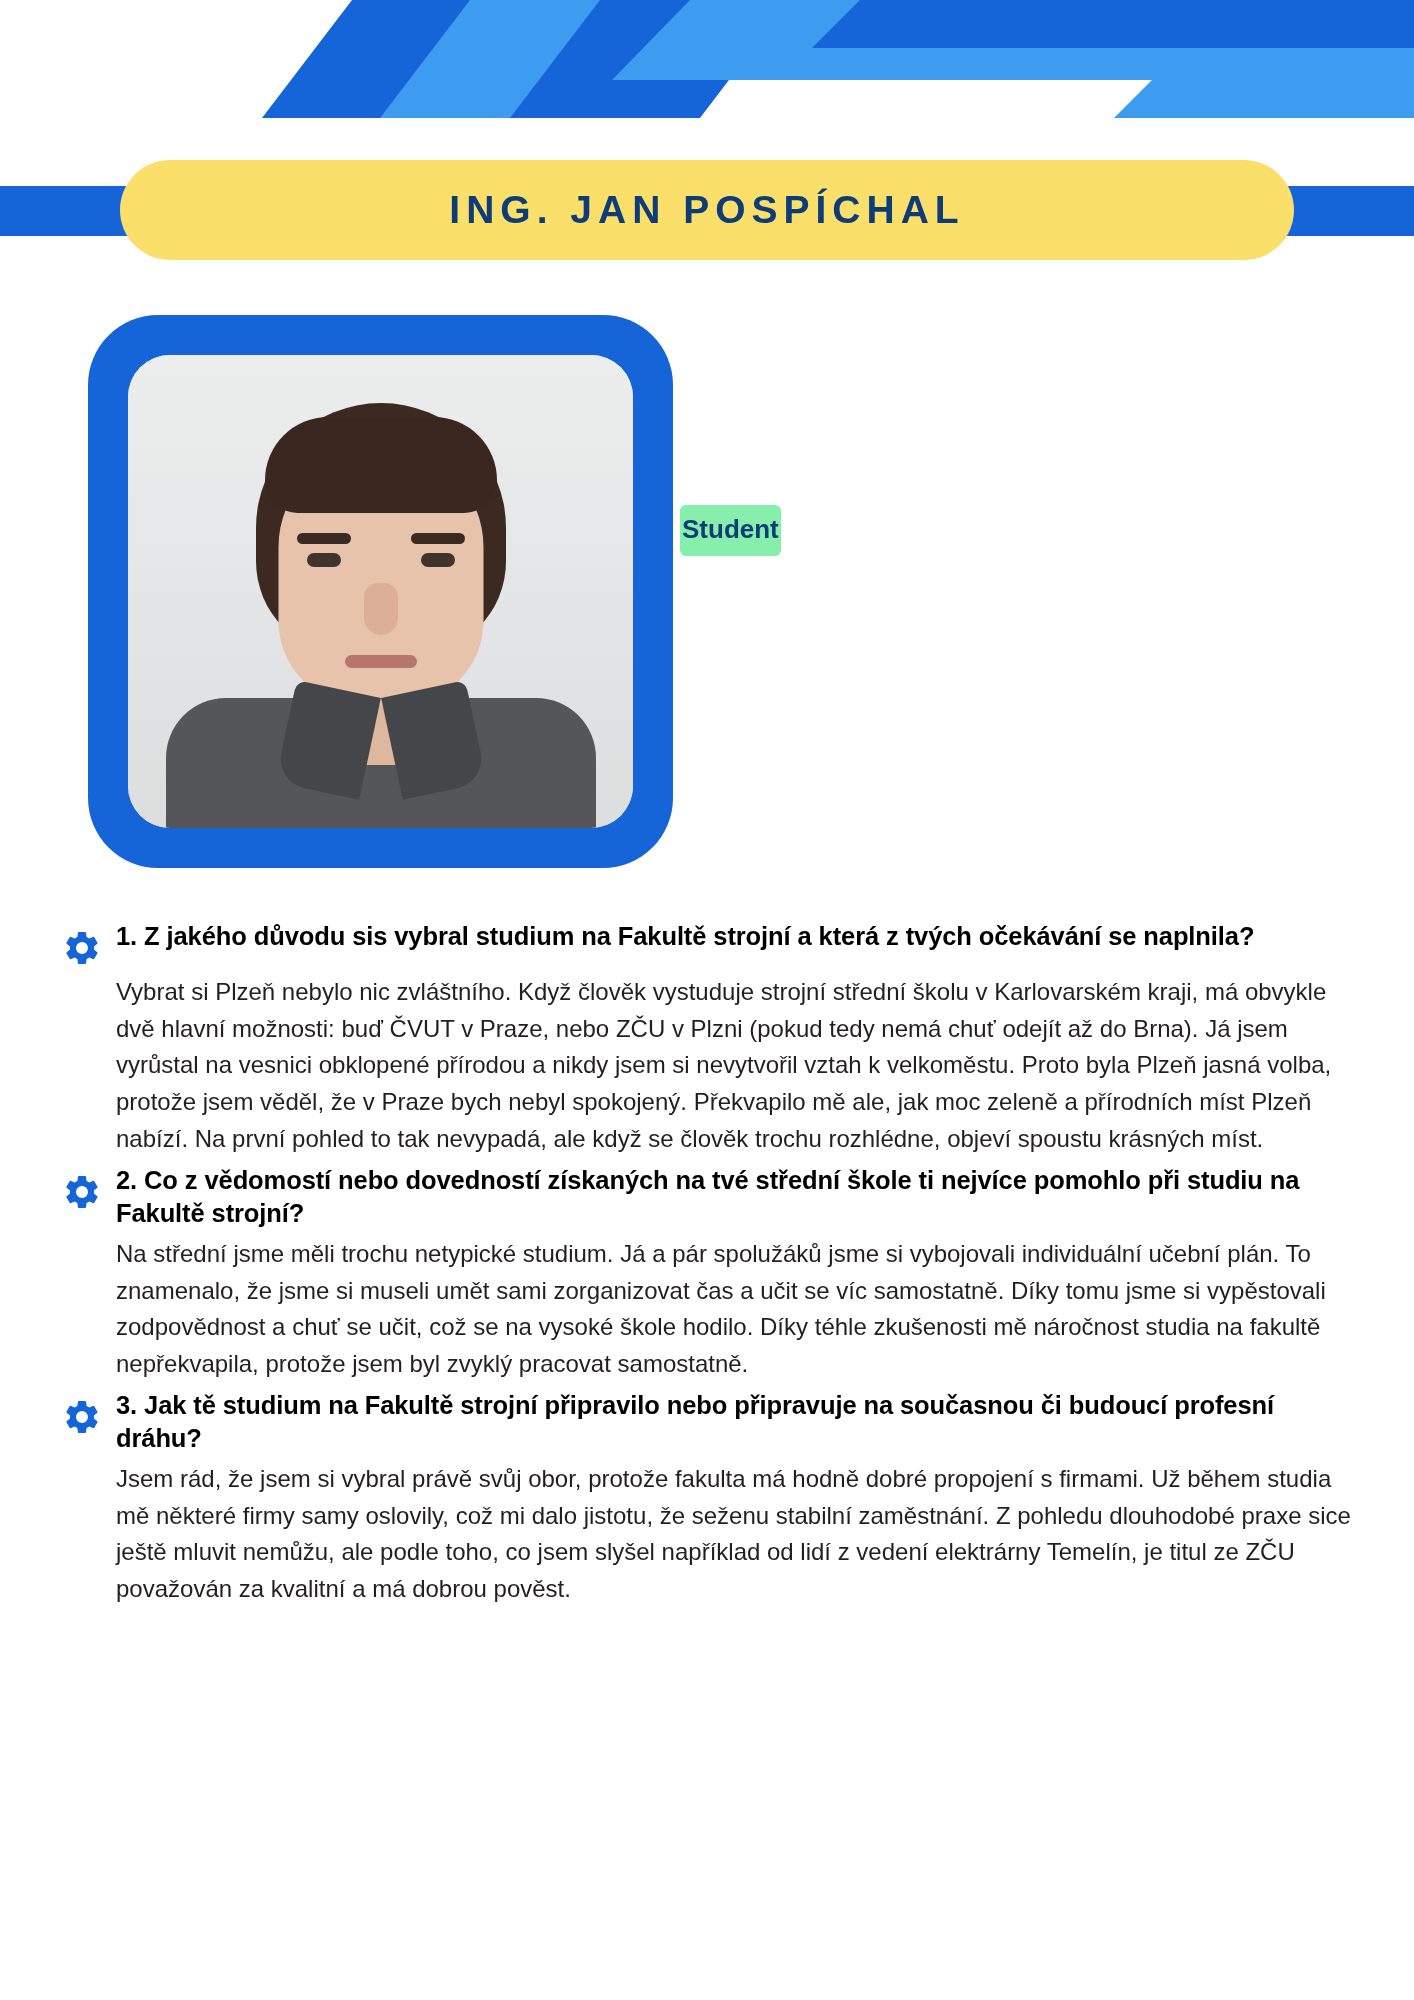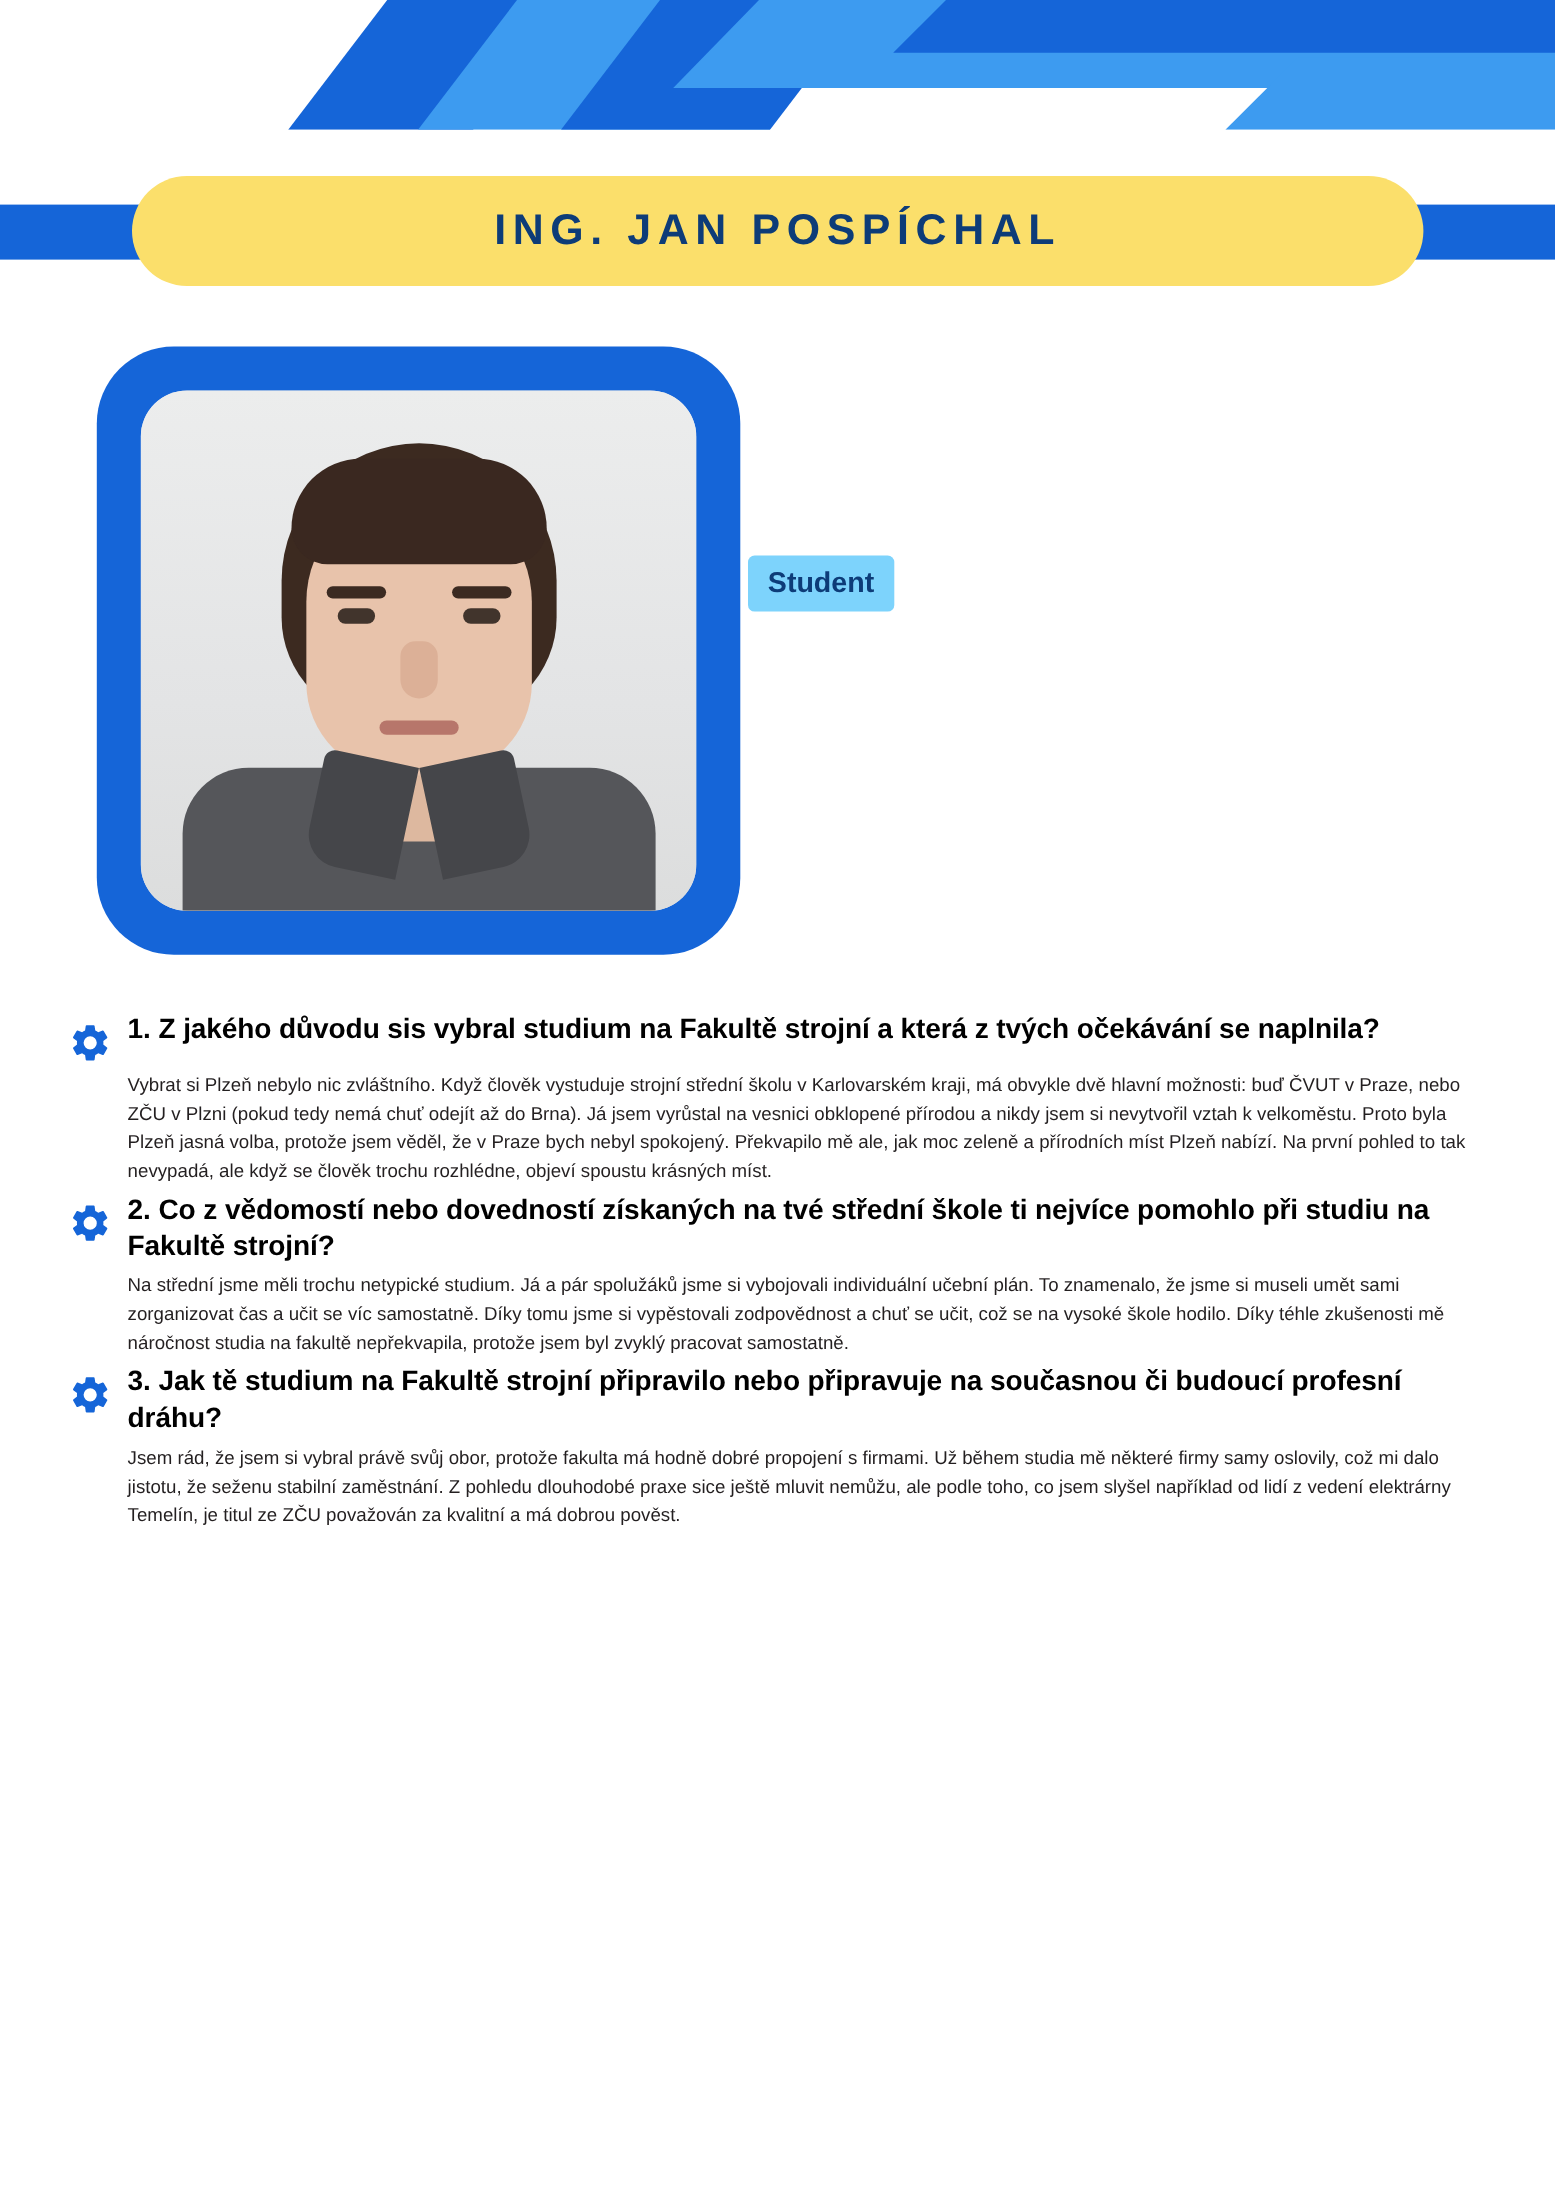--- a/index.html
+++ b/index.html
@@ -207,25 +207,25 @@
   }
 
   .tags {
     position: absolute;
     left: 680px;
     top: 505px;
     width: 600px;
   }
   .tag {
     display: inline-block;
-    background: #7dd3fc;
+    background: #86efac;
     color: #0d3c78;
     font-size: 26px;
     font-weight: bold;
-    padding: 9px 18px 11px;
+    padding: 9px 2px 11px;
     border-radius: 6px;
   }
   .tag-second { margin-top: 28px; }
 
   
   .qa-block {
     position: absolute;
     left: 62px;
     top: 920px;
     width: 1290px;
@@ -243,21 +243,21 @@
     margin-top: 8px;
   }
   .question {
     font-size: 25.5px;
     font-weight: bold;
     line-height: 1.3;
     color: #000000;
     letter-spacing: -0.1px;
   }
   .answer {
-    font-size: 17px;
+    font-size: 24px;
     line-height: 1.53;
     color: #231f20;
     margin: 6px 0 0 54px;
     max-width: 1240px;
   }
 </style>
 </head>
 <body>
 
 <div class="banner">

